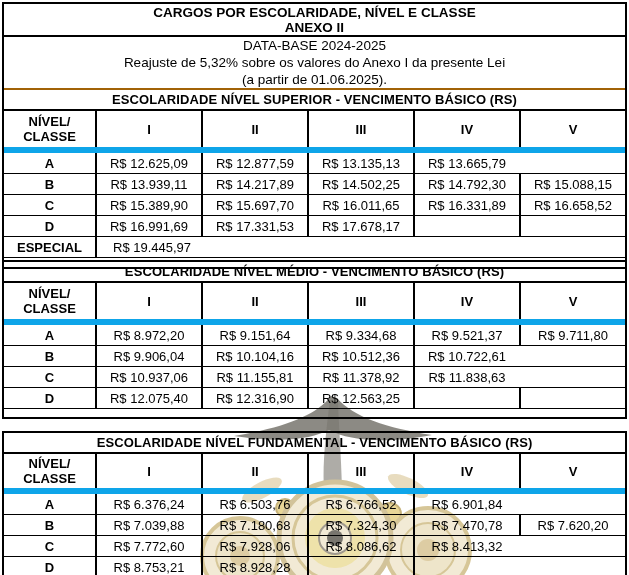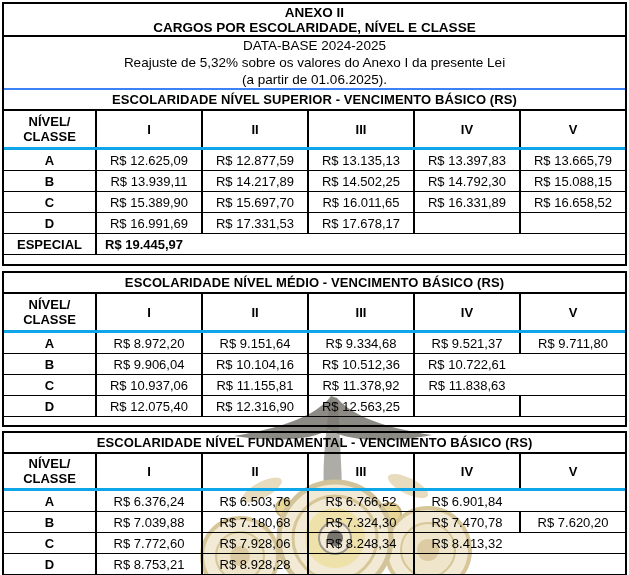--- a/index.html
+++ b/index.html
@@ -6,35 +6,35 @@
   #page {
     position:relative; width:629px; height:575px; background:#ffffff;
     font-family:"Liberation Sans", sans-serif; color:#000; overflow:hidden;
   }
   .block {
     position:absolute; left:2px; width:625px; box-sizing:border-box;
     border:2px solid #000; background:transparent; z-index:2;
   }
   .title-box { height:30px; border-bottom:2px solid #000; text-align:center;
     font-weight:bold; font-size:13.5px; line-height:15px; padding-top:1px; }
-  .info-box { height:51px; border-bottom:2px solid #3b82f6; text-align:center;
+  .info-box { height:51px; border-bottom:2px solid #a16207; text-align:center;
     font-size:13.5px; line-height:17px; }
   .section-title { height:19px; line-height:19px; border-bottom:2px solid #000;
     text-align:center; font-weight:bold; font-size:13px; letter-spacing:0.1px; }
   .grid { display:grid; grid-template-columns:91px repeat(5, 1fr); }
   .grid.esp { grid-template-columns:91px 1fr;text-align:center; }
-  .head { height:36px; border-bottom:3px solid #0ea5e9; }
+  .head { height:36px; border-bottom:6px solid #0ea5e9; }
   .block3 .head { height:34px; }
   .r { height:20px; border-bottom:1px solid #000; }
   .cell { display:flex; align-items:center; justify-content:center;
     font-size:13px; overflow:hidden; white-space:nowrap; }
   .cell + .cell { border-left:2px solid #000; }
   .bold { font-weight:bold; }
   .colhead { flex-direction:column; line-height:15px; font-size:13px; font-weight:bold; }
-  .merged { justify-content:flex-start; padding-left:8px;font-weight:bold; }
+  .merged { justify-content:flex-start; padding-left:16px; }
   .spacer1 { height:9px; }
   .spacer2 { height:8px; }
   #watermark { position:absolute; left:190px; top:388px; width:290px; height:200px;
     z-index:1; opacity:0.8; }
 </style>
 </head>
 <body>
 
 <div id="page">
 
@@ -53,22 +53,22 @@
     <circle cx="238" cy="162" r="11" fill="#d5c08d"></circle>
     <circle cx="145" cy="150" r="56" stroke="#c8b582" stroke-width="5" fill="#efe6cb"></circle>
     <circle cx="145" cy="150" r="42" fill="none" stroke="#cdb97f" stroke-width="3"></circle>
     <circle cx="145" cy="150" r="30" fill="#ead98f" opacity="0.9"></circle>
     <circle cx="145" cy="150" r="16" stroke="#8a8273" stroke-width="2" fill="#efe6cb"></circle>
     <circle cx="145" cy="150" r="8" fill="#57534a"></circle>
   </svg>
 
   <div class="block" style="top:2px">
     <div class="title-box">
+      <div>CARGOS POR ESCOLARIDADE, NÍVEL E CLASSE</div>
       <div>ANEXO II</div>
-      <div>CARGOS POR ESCOLARIDADE, NÍVEL E CLASSE</div>
     </div>
     <div class="info-box">
       <div>DATA-BASE 2024-2025</div>
       <div>Reajuste de 5,32% sobre os valores do Anexo I da presente Lei</div>
       <div>(a partir de 01.06.2025).</div>
     </div>
     <div class="section-title">ESCOLARIDADE NÍVEL SUPERIOR - VENCIMENTO BÁSICO (RS)</div>
     <div class="grid head">
       <div class="cell colhead">
         <span>NÍVEL/</span>
@@ -78,21 +78,20 @@
       <div class="cell bold">II</div>
       <div class="cell bold">III</div>
       <div class="cell bold">IV</div>
       <div class="cell bold">V</div>
     </div>
     <div class="grid r">
       <div class="cell bold">A</div>
       <div class="cell">R$ 12.625,09</div>
       <div class="cell">R$ 12.877,59</div>
       <div class="cell">R$ 13.135,13</div>
-      <div class="cell">R$ 13.397,83</div>
       <div class="cell">R$ 13.665,79</div>
     </div>
     <div class="grid r">
       <div class="cell bold">B</div>
       <div class="cell">R$ 13.939,11</div>
       <div class="cell">R$ 14.217,89</div>
       <div class="cell">R$ 14.502,25</div>
       <div class="cell">R$ 14.792,30</div>
       <div class="cell">R$ 15.088,15</div>
     </div>
@@ -112,21 +111,21 @@
       <div class="cell"></div>
       <div class="cell"></div>
     </div>
     <div class="grid r esp">
       <div class="cell bold">ESPECIAL</div>
       <div class="cell merged">R$ 19.445,97</div>
     </div>
     <div class="spacer1"></div>
   </div>
 
-  <div class="block" style="top:271px">
+  <div class="block" style="top:260px">
     <div class="section-title">ESCOLARIDADE NÍVEL MÉDIO - VENCIMENTO BÁSICO (RS)</div>
     <div class="grid head">
       <div class="cell colhead">
         <span>NÍVEL/</span>
         <span>CLASSE</span>
       </div>
       <div class="cell bold">I</div>
       <div class="cell bold">II</div>
       <div class="cell bold">III</div>
       <div class="cell bold">IV</div>
@@ -190,21 +189,21 @@
       <div class="cell">R$ 7.039,88</div>
       <div class="cell">R$ 7.180,68</div>
       <div class="cell">R$ 7.324,30</div>
       <div class="cell">R$ 7.470,78</div>
       <div class="cell">R$ 7.620,20</div>
     </div>
     <div class="grid r">
       <div class="cell bold">C</div>
       <div class="cell">R$ 7.772,60</div>
       <div class="cell">R$ 7.928,06</div>
-      <div class="cell">R$ 8.248,34</div>
+      <div class="cell">R$ 8.086,62</div>
       <div class="cell">R$ 8.413,32</div>
     </div>
     <div class="grid r">
       <div class="cell bold">D</div>
       <div class="cell">R$ 8.753,21</div>
       <div class="cell">R$ 8.928,28</div>
       <div class="cell"></div>
       <div class="cell"></div>
     </div>
     <div class="spacer2"></div>

